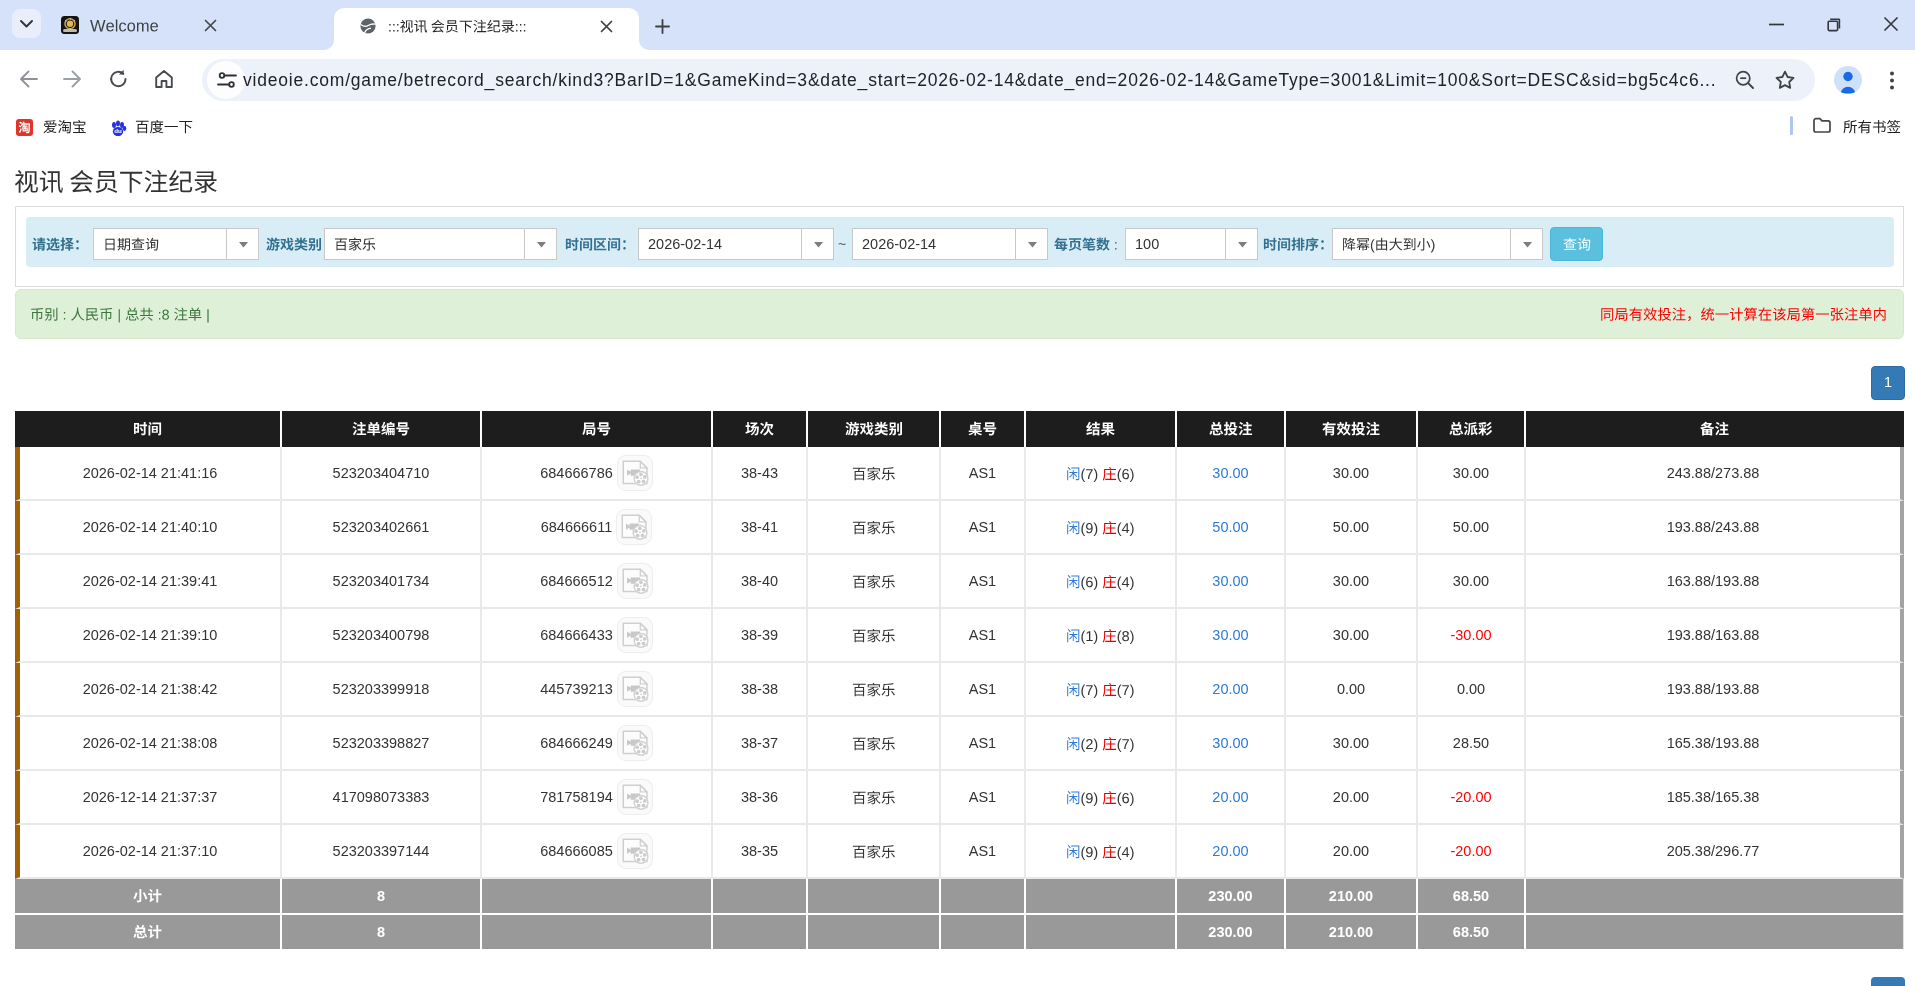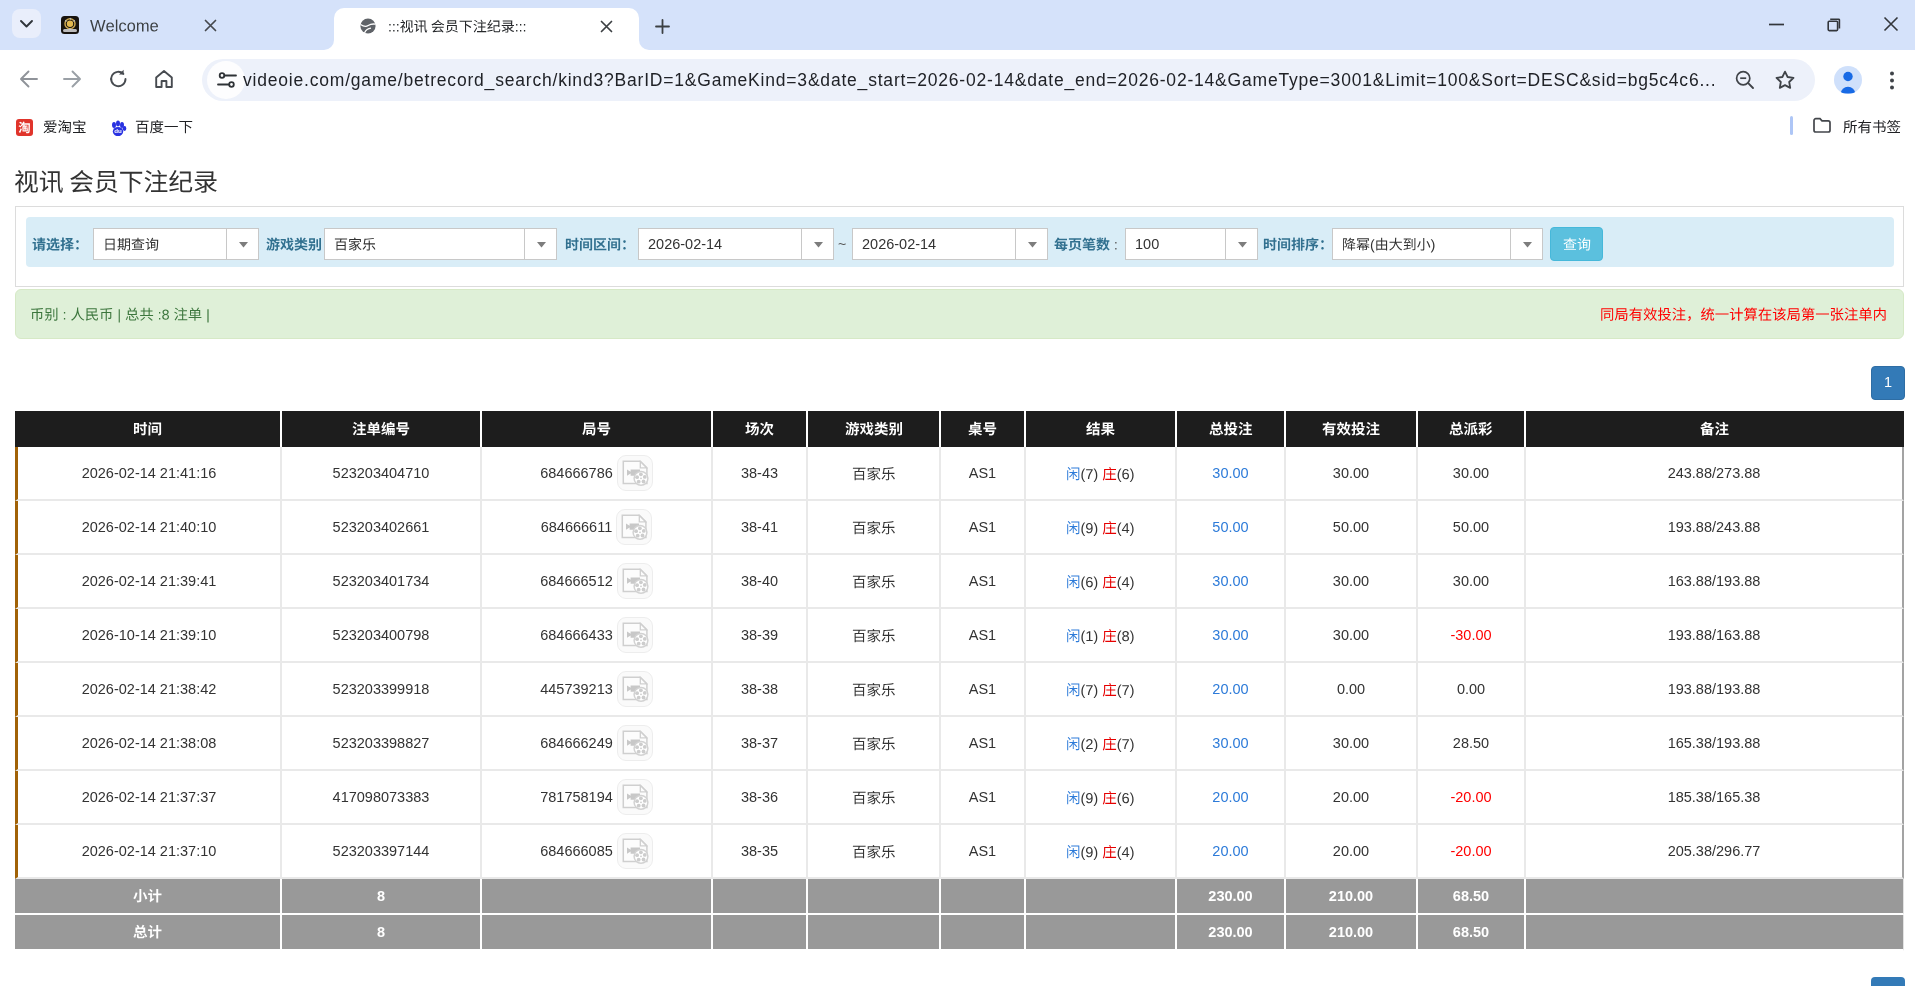--- a/index.html
+++ b/index.html
@@ -212,22 +212,22 @@
 <svg class="t " style="left:1598.0px;top:302.5px" width="291" height="23" viewBox="0 0 291 23">
     <path fill="#ff0000" d="M5.6 7.8V8.7H12.8V7.8ZM7.3 11.2H11.1V13.9H7.3ZM6.3 10.3V15.9H7.3V14.8H12.1V10.3ZM3.3 5.3V17.8H4.3V6.3H14.1V16.4C14.1 16.6 14.0 16.7 13.7 16.7C13.5 16.7 12.6 16.7 11.7 16.7C11.9 17.0 12.1 17.5 12.1 17.8C13.4 17.8 14.1 17.7 14.5 17.6C15.0 17.4 15.1 17.0 15.1 16.4V5.3Z M18.5 5.3V8.7C18.5 11.1 18.4 14.4 16.8 16.7C17.0 16.8 17.4 17.2 17.6 17.4C18.8 15.6 19.3 13.3 19.5 11.2H28.3C28.2 14.9 28.0 16.2 27.7 16.6C27.6 16.7 27.4 16.8 27.2 16.8C26.9 16.8 26.2 16.7 25.4 16.7C25.6 17.0 25.7 17.4 25.7 17.7C26.5 17.7 27.3 17.7 27.7 17.7C28.1 17.7 28.4 17.6 28.6 17.2C29.1 16.7 29.3 15.1 29.4 10.7C29.5 10.6 29.5 10.2 29.5 10.2H19.6L19.6 9.0H28.4V5.3ZM19.6 6.2H27.4V8.1H19.6ZM20.8 12.3V16.9H21.8V16.0H26.3V12.3ZM21.8 13.2H25.2V15.1H21.8Z M36.3 4.5C36.1 5.2 35.9 5.8 35.7 6.4H31.6V7.4H35.2C34.3 9.3 33.0 11.1 31.3 12.2C31.5 12.4 31.8 12.8 32.0 13.1C32.9 12.4 33.7 11.6 34.4 10.8V17.7H35.4V14.9H41.4V16.4C41.4 16.6 41.4 16.7 41.1 16.7C40.8 16.7 40.0 16.7 39.0 16.7C39.2 17.0 39.3 17.4 39.4 17.7C40.6 17.7 41.4 17.7 41.9 17.5C42.4 17.4 42.5 17.0 42.5 16.4V9.1H35.5C35.9 8.5 36.1 8.0 36.4 7.4H44.2V6.4H36.8C37.0 5.9 37.2 5.3 37.4 4.8ZM35.4 12.4H41.4V14.0H35.4ZM35.4 11.5V10.1H41.4V11.5Z M47.5 8.0C47.0 9.1 46.3 10.3 45.6 11.1C45.8 11.2 46.2 11.6 46.3 11.7C47.1 10.9 47.9 9.5 48.4 8.3ZM49.8 8.4C50.5 9.1 51.2 10.2 51.4 10.9L52.3 10.4C52.0 9.7 51.3 8.7 50.6 7.9ZM47.9 4.9C48.4 5.4 48.8 6.1 49.0 6.6H45.9V7.6H52.4V6.6H49.2L49.9 6.3C49.7 5.8 49.3 5.1 48.8 4.5ZM47.0 11.4C47.6 12.0 48.2 12.6 48.8 13.3C48.0 14.7 46.9 15.8 45.6 16.6C45.8 16.8 46.2 17.2 46.4 17.4C47.6 16.6 48.6 15.5 49.4 14.1C50.1 14.9 50.6 15.7 50.9 16.3L51.8 15.6C51.4 14.9 50.7 14.0 50.0 13.2C50.4 12.3 50.7 11.5 51.0 10.5L50.0 10.3C49.8 11.0 49.6 11.7 49.3 12.3C48.8 11.8 48.3 11.3 47.8 10.9ZM54.5 8.2H56.9C56.6 10.1 56.2 11.7 55.5 13.1C54.9 11.9 54.4 10.6 54.1 9.2ZM54.3 4.5C53.9 7.1 53.2 9.5 52.0 11.1C52.2 11.3 52.6 11.7 52.7 11.9C53.0 11.5 53.3 11.1 53.5 10.6C53.9 11.9 54.3 13.0 54.9 14.1C54.0 15.3 52.9 16.3 51.4 17.0C51.6 17.2 52.0 17.6 52.1 17.8C53.5 17.1 54.6 16.2 55.4 15.0C56.2 16.2 57.1 17.1 58.2 17.7C58.3 17.5 58.7 17.1 58.9 16.9C57.8 16.3 56.8 15.3 56.0 14.1C57.0 12.5 57.5 10.6 57.9 8.2H58.7V7.2H54.8C55.0 6.4 55.2 5.5 55.3 4.7Z M62.0 4.5V7.4H60.1V8.4H62.0V11.6C61.2 11.8 60.5 12.0 59.9 12.1L60.2 13.2L62.0 12.6V16.4C62.0 16.6 61.9 16.6 61.7 16.7C61.6 16.7 60.9 16.7 60.3 16.6C60.4 16.9 60.5 17.4 60.6 17.6C61.6 17.6 62.2 17.6 62.6 17.4C62.9 17.3 63.1 17.0 63.1 16.4V12.3L64.6 11.9L64.4 10.9L63.1 11.3V8.4H64.9V7.4H63.1V4.5ZM66.2 5.1V6.6C66.2 7.7 65.9 8.8 64.3 9.7C64.5 9.9 64.9 10.3 65.0 10.5C66.8 9.5 67.2 8.0 67.2 6.7V6.1H69.7V8.4C69.7 9.5 69.9 9.9 70.9 9.9C71.1 9.9 71.9 9.9 72.2 9.9C72.4 9.9 72.8 9.8 72.9 9.8C72.9 9.5 72.9 9.1 72.8 8.9C72.7 8.9 72.3 8.9 72.1 8.9C71.9 8.9 71.2 8.9 71.0 8.9C70.8 8.9 70.8 8.8 70.8 8.4V5.1ZM70.7 11.9C70.2 13.0 69.4 13.9 68.5 14.6C67.5 13.9 66.8 12.9 66.3 11.9ZM64.8 10.9V11.9H65.4L65.2 12.0C65.8 13.3 66.6 14.4 67.6 15.3C66.4 16.0 65.0 16.5 63.6 16.8C63.9 17.0 64.1 17.5 64.2 17.8C65.7 17.4 67.2 16.8 68.4 16.0C69.6 16.8 70.9 17.4 72.5 17.8C72.6 17.5 72.9 17.0 73.2 16.8C71.7 16.5 70.4 16.0 69.3 15.3C70.6 14.2 71.6 12.9 72.2 11.1L71.5 10.8L71.3 10.9Z M75.1 5.5C76.0 5.9 77.2 6.6 77.8 7.1L78.4 6.2C77.8 5.8 76.6 5.1 75.7 4.7ZM74.4 9.5C75.3 9.9 76.4 10.6 77.0 11.0L77.6 10.1C77.0 9.7 75.8 9.0 74.9 8.7ZM74.8 16.9 75.7 17.6C76.5 16.2 77.5 14.4 78.3 12.9L77.5 12.2C76.7 13.9 75.5 15.7 74.8 16.9ZM81.6 4.8C82.1 5.6 82.6 6.6 82.8 7.2L83.9 6.8C83.6 6.2 83.1 5.2 82.6 4.5ZM78.5 7.3V8.3H82.3V11.5H79.1V12.6H82.3V16.3H78.1V17.3H87.6V16.3H83.4V12.6H86.7V11.5H83.4V8.3H87.2V7.3Z M90.4 18.1C91.9 17.6 92.8 16.4 92.8 14.9C92.8 13.9 92.4 13.2 91.6 13.2C91.0 13.2 90.5 13.6 90.5 14.3C90.5 14.9 91.0 15.3 91.6 15.3L91.8 15.2C91.8 16.2 91.1 16.9 90.0 17.4Z M112.5 11.5V16.1C112.5 17.1 112.7 17.5 113.7 17.5C113.9 17.5 114.8 17.5 115.0 17.5C115.9 17.5 116.1 16.9 116.2 15.0C115.9 14.9 115.5 14.7 115.3 14.5C115.2 16.2 115.2 16.5 114.9 16.5C114.7 16.5 114.0 16.5 113.9 16.5C113.6 16.5 113.5 16.5 113.5 16.1V11.5ZM109.8 11.6C109.7 14.4 109.4 15.9 107.0 16.8C107.2 17.0 107.5 17.4 107.7 17.7C110.3 16.6 110.7 14.8 110.8 11.6ZM103.1 15.8 103.3 16.9C104.6 16.5 106.3 15.9 107.9 15.4L107.7 14.5C106.0 15.0 104.2 15.5 103.1 15.8ZM111.0 4.8C111.3 5.4 111.6 6.1 111.8 6.6H108.3V7.6H110.9C110.2 8.5 109.2 9.8 108.9 10.1C108.6 10.4 108.3 10.5 108.0 10.6C108.1 10.8 108.3 11.3 108.4 11.6C108.8 11.4 109.4 11.4 114.6 10.9C114.8 11.3 115.0 11.6 115.2 11.9L116.1 11.4C115.6 10.6 114.7 9.2 113.9 8.2L113.1 8.7C113.4 9.1 113.7 9.5 114.0 10.0L110.1 10.4C110.7 9.6 111.5 8.4 112.2 7.6H116.1V6.6H111.9L112.8 6.3C112.7 5.9 112.3 5.1 112.0 4.5ZM103.3 10.5C103.5 10.4 103.9 10.4 105.6 10.1C105.0 11.0 104.4 11.7 104.1 12.0C103.7 12.5 103.4 12.9 103.0 12.9C103.2 13.2 103.3 13.8 103.4 14.0C103.7 13.8 104.2 13.6 107.7 12.9C107.7 12.6 107.7 12.2 107.7 11.9L105.0 12.4C106.1 11.2 107.2 9.6 108.1 8.1L107.1 7.5C106.9 8.1 106.6 8.6 106.2 9.1L104.5 9.3C105.3 8.1 106.2 6.5 106.9 5.0L105.8 4.5C105.2 6.2 104.1 8.1 103.8 8.5C103.5 9.0 103.2 9.4 102.9 9.4C103.1 9.7 103.2 10.3 103.3 10.5Z M117.4 10.4V11.6H130.6V10.4Z M133.1 5.5C133.9 6.1 134.9 7.1 135.4 7.7L136.1 6.9C135.6 6.3 134.6 5.4 133.8 4.8ZM131.8 9.0V10.1H134.1V15.3C134.1 15.9 133.6 16.3 133.4 16.5C133.6 16.7 133.9 17.2 134.0 17.5C134.2 17.2 134.6 16.9 137.3 14.9C137.2 14.7 137.0 14.3 136.9 14.0L135.2 15.2V9.0ZM140.1 4.6V9.3H136.5V10.4H140.1V17.7H141.3V10.4H144.9V9.3H141.3V4.6Z M149.1 10.0H156.5V10.9H149.1ZM149.1 11.6H156.5V12.4H149.1ZM149.1 8.5H156.5V9.3H149.1ZM153.8 4.5C153.4 5.6 152.6 6.6 151.8 7.3C152.0 7.4 152.4 7.6 152.6 7.8H149.7L150.6 7.5C150.5 7.2 150.2 6.8 150.0 6.5H152.5V5.6H148.7C148.9 5.3 149.0 5.0 149.1 4.7L148.1 4.5C147.7 5.6 146.9 6.7 146.0 7.4C146.2 7.6 146.7 7.9 146.9 8.0C147.3 7.6 147.8 7.1 148.2 6.5H148.9C149.2 6.9 149.5 7.5 149.6 7.8H148.0V13.2H150.0V14.1L149.9 14.4H146.3V15.3H149.6C149.2 15.9 148.3 16.5 146.5 17.0C146.8 17.2 147.1 17.5 147.2 17.8C149.5 17.1 150.5 16.2 150.8 15.3H154.7V17.7H155.8V15.3H159.1V14.4H155.8V13.2H157.6V7.8H156.1L156.9 7.4C156.8 7.2 156.5 6.8 156.2 6.5H159.0V5.6H154.4C154.6 5.3 154.7 5.0 154.8 4.7ZM154.7 14.4H151.0L151.1 14.1V13.2H154.7ZM152.7 7.8C153.1 7.4 153.5 7.0 153.9 6.5H155.0C155.4 6.9 155.8 7.4 156.0 7.8Z M165.5 4.5C165.3 5.3 165.0 6.0 164.7 6.8H160.8V7.8H164.2C163.3 9.6 162.0 11.3 160.4 12.5C160.6 12.7 160.8 13.2 161.0 13.5C161.6 13.0 162.1 12.6 162.6 12.0V17.7H163.7V10.8C164.4 9.8 165.0 8.8 165.4 7.8H173.3V6.8H165.9C166.1 6.1 166.4 5.5 166.6 4.8ZM168.4 8.5V11.3H165.2V12.3H168.4V16.4H164.6V17.4H173.3V16.4H169.5V12.3H172.8V11.3H169.5V8.5Z M175.9 5.3C176.6 6.1 177.5 7.1 177.9 7.8L178.7 7.1C178.3 6.4 177.4 5.4 176.6 4.7ZM174.9 9.0V10.1H177.1V15.4C177.1 16.1 176.7 16.6 176.4 16.8C176.6 17.0 176.9 17.4 177.0 17.6C177.2 17.3 177.6 17.0 179.9 15.4C179.8 15.2 179.6 14.8 179.5 14.5L178.2 15.4V9.0ZM182.7 4.7C182.9 5.3 183.2 5.9 183.4 6.4H179.4V7.4H182.5C181.9 8.2 181.0 9.5 180.7 9.8C180.4 10.0 180.0 10.2 179.7 10.2C179.8 10.5 180.0 11.0 180.0 11.3C180.3 11.2 180.8 11.1 183.7 10.9C182.5 12.1 181.0 13.1 179.4 13.8C179.6 14.0 179.9 14.4 180.0 14.6C182.8 13.4 185.1 11.3 186.4 9.0L185.4 8.6C185.2 9.0 184.9 9.5 184.5 9.9L181.8 10.1C182.4 9.3 183.2 8.2 183.7 7.4H187.7V6.4H184.6C184.4 5.9 184.1 5.1 183.7 4.5ZM186.6 11.1C185.1 13.6 182.2 15.7 178.8 16.9C179.0 17.1 179.3 17.5 179.5 17.8C181.2 17.2 182.9 16.3 184.2 15.2C185.2 16.0 186.4 17.0 186.9 17.6L187.8 16.9C187.1 16.3 186.0 15.3 185.0 14.6C186.1 13.7 187.0 12.6 187.7 11.6Z M190.7 5.3V8.7C190.7 11.1 190.6 14.4 189.0 16.7C189.2 16.8 189.6 17.2 189.8 17.4C191.0 15.6 191.5 13.3 191.7 11.2H200.5C200.4 14.9 200.2 16.2 199.9 16.6C199.8 16.7 199.6 16.8 199.4 16.8C199.1 16.8 198.4 16.7 197.6 16.7C197.8 17.0 197.9 17.4 197.9 17.7C198.7 17.7 199.5 17.7 199.9 17.7C200.3 17.7 200.6 17.6 200.8 17.2C201.3 16.7 201.5 15.1 201.6 10.7C201.7 10.6 201.7 10.2 201.7 10.2H191.8L191.8 9.0H200.6V5.3ZM191.8 6.2H199.6V8.1H191.8ZM193.0 12.3V16.9H194.0V16.0H198.5V12.3ZM194.0 13.2H197.4V15.1H194.0Z M205.3 10.8C205.2 11.9 205.0 13.2 204.8 14.0H208.6C207.4 15.3 205.6 16.4 203.9 16.9C204.1 17.1 204.4 17.5 204.6 17.8C206.3 17.1 208.2 15.9 209.5 14.4V17.7H210.5V14.0H214.7C214.5 15.3 214.4 15.9 214.2 16.1C214.1 16.2 213.9 16.2 213.7 16.2C213.4 16.2 212.7 16.2 212.0 16.1C212.2 16.4 212.3 16.8 212.3 17.1C213.1 17.2 213.8 17.2 214.1 17.1C214.6 17.1 214.8 17.0 215.1 16.8C215.4 16.4 215.6 15.5 215.8 13.5C215.8 13.4 215.8 13.1 215.8 13.1H210.5V11.8H215.4V8.6H204.8V9.5H209.5V10.8ZM206.2 11.8H209.5V13.1H206.0ZM210.5 9.5H214.3V10.8H210.5ZM205.9 4.5C205.4 5.8 204.6 7.2 203.6 8.0C203.8 8.1 204.3 8.4 204.5 8.5C205.0 8.0 205.5 7.4 206.0 6.6H206.8C207.1 7.2 207.4 7.9 207.5 8.3L208.5 8.0C208.4 7.6 208.1 7.1 207.9 6.6H210.2V5.8H206.5C206.6 5.4 206.8 5.1 206.9 4.7ZM211.5 4.5C211.1 5.8 210.4 7.1 209.6 7.9C209.8 8.0 210.3 8.3 210.5 8.4C211.0 8.0 211.4 7.3 211.8 6.6H212.7C213.2 7.2 213.6 7.9 213.8 8.4L214.8 8.0C214.6 7.6 214.3 7.1 213.9 6.6H216.5V5.8H212.1C212.3 5.4 212.4 5.1 212.5 4.7Z M217.9 10.4V11.6H231.0V10.4Z M243.7 5.2C242.9 6.7 241.6 8.1 240.2 8.9C240.4 9.1 240.8 9.5 241.0 9.7C242.4 8.7 243.9 7.1 244.8 5.5ZM233.3 8.3C233.2 9.7 233.0 11.5 232.9 12.7H235.7C235.6 15.3 235.4 16.3 235.2 16.6C235.0 16.7 234.9 16.7 234.6 16.7C234.4 16.7 233.7 16.7 232.9 16.6C233.1 16.9 233.3 17.3 233.3 17.6C234.0 17.6 234.7 17.6 235.1 17.6C235.5 17.6 235.8 17.5 236.1 17.2C236.5 16.8 236.7 15.5 236.8 12.1C236.8 12.0 236.9 11.7 236.9 11.7H234.0C234.1 11.0 234.1 10.1 234.2 9.3H236.8V5.1H232.9V6.1H235.7V8.3ZM238.4 17.8C238.6 17.6 239.0 17.4 241.9 16.2C241.9 16.0 241.8 15.5 241.8 15.2L239.7 16.0V11.1H241.1C241.7 13.9 243.0 16.3 244.8 17.5C245.0 17.3 245.3 16.9 245.5 16.7C243.9 15.6 242.7 13.6 242.1 11.1H245.3V10.1H239.7V4.8H238.6V10.1H237.0V11.1H238.6V15.9C238.6 16.5 238.2 16.8 237.9 16.9C238.1 17.1 238.3 17.6 238.4 17.8Z M247.3 5.5C248.2 5.9 249.4 6.6 250.0 7.1L250.6 6.2C250.0 5.8 248.8 5.1 247.9 4.7ZM246.6 9.5C247.5 9.9 248.6 10.6 249.2 11.0L249.8 10.1C249.2 9.7 248.0 9.0 247.1 8.7ZM247.0 16.9 247.9 17.6C248.7 16.2 249.7 14.4 250.5 12.9L249.7 12.2C248.9 13.9 247.7 15.7 247.0 16.9ZM253.8 4.8C254.3 5.6 254.8 6.6 255.0 7.2L256.1 6.8C255.8 6.2 255.3 5.2 254.8 4.5ZM250.7 7.3V8.3H254.5V11.5H251.3V12.6H254.5V16.3H250.3V17.3H259.8V16.3H255.6V12.6H258.9V11.5H255.6V8.3H259.4V7.3Z M263.5 10.3H266.9V11.9H263.5ZM268.0 10.3H271.6V11.9H268.0ZM263.5 7.9H266.9V9.5H263.5ZM268.0 7.9H271.6V9.5H268.0ZM270.5 4.6C270.1 5.3 269.6 6.3 269.0 7.0H265.6L266.1 6.7C265.9 6.1 265.2 5.2 264.6 4.6L263.7 5.0C264.2 5.6 264.8 6.4 265.1 7.0H262.4V12.8H266.9V14.2H261.1V15.2H266.9V17.7H268.0V15.2H273.9V14.2H268.0V12.8H272.7V7.0H270.2C270.7 6.4 271.2 5.7 271.6 5.0Z M276.1 7.0V17.8H277.1V8.1H281.3C281.2 10.0 280.7 12.3 277.5 14.0C277.8 14.2 278.1 14.6 278.3 14.8C280.2 13.7 281.3 12.3 281.8 11.0C283.1 12.2 284.6 13.7 285.3 14.7L286.2 14.0C285.3 12.9 283.5 11.2 282.1 9.9C282.3 9.3 282.3 8.7 282.4 8.1H286.5V16.3C286.5 16.6 286.5 16.7 286.2 16.7C285.9 16.7 284.9 16.7 283.9 16.6C284.1 16.9 284.2 17.4 284.3 17.7C285.6 17.7 286.5 17.7 287.0 17.6C287.5 17.4 287.6 17.0 287.6 16.3V7.0H282.4V4.5H281.3V7.0Z"></path>
   </svg>
 <div class="abs" style="left:1871px;top:366px;width:34px;height:34px;background:#337ab7;border:1px solid #2e6da4;border-radius:4px"></div>
 <div class="txt" style="left:1871px;top:366px;width:34px;height:34px;line-height:33px;text-align:center;color:#fff;font-size:14.5px">1</div>
 <style>
 table.bet{position:absolute;left:15px;top:411px;border-collapse:separate;border-spacing:0;table-layout:fixed;width:1889px;font-size:14.5px;color:#333}
 table.bet th{background:#1d1d1d;height:36px;border-right:2px solid #fff;padding:0;font-weight:bold;position:relative}
 table.bet th:last-child{border-right:none}
 table.bet td{background:#fff;height:54px;border-right:2px solid #e9e9e9;border-bottom:2px solid #e9e9e9;text-align:center;padding:0;position:relative}
-table.bet td:last-child{border-right:2px solid #a3a3a3}
-table.bet td:first-child{border-left:3px solid #a16207}
+table.bet td:last-child{border-right:4px solid #a3a3a3}
+table.bet td:first-child{border-left:5px solid #a16207}
 table.bet tr.g td{background:#999999;height:36px;border-right:2px solid #fff;border-bottom:2px solid #fff}
 table.bet tr.g td:last-child{border-right:1px solid #e2e2e2}
 table.bet tr.g td:first-child{border-left:none}
 </style>
 <table class="bet">
     <colgroup>
       <col style="width:267px">
       <col style="width:200px">
       <col style="width:231px">
       <col style="width:95px">
@@ -413,21 +413,21 @@
               <path fill="#333" d="M53.6 13.4Q53.6 11.3 54.3 9.7Q54.9 8.1 56.3 6.6H57.5Q56.2 8.1 55.6 9.8Q54.9 11.4 54.9 13.4Q54.9 15.4 55.5 17.0Q56.2 18.7 57.5 20.1H56.3Q54.9 18.7 54.3 17.1Q53.6 15.4 53.6 13.4Z M63.8 14.9V17.1H62.6V14.9H57.9V13.9L62.5 7.2H63.8V13.9H65.2V14.9ZM62.6 8.6Q62.6 8.7 62.4 9.0Q62.2 9.3 62.1 9.5L59.6 13.2L59.2 13.7L59.1 13.9H62.6Z M69.6 13.4Q69.6 15.5 68.9 17.1Q68.3 18.7 67.0 20.1H65.7Q67.1 18.7 67.7 17.0Q68.3 15.4 68.3 13.4Q68.3 11.4 67.7 9.8Q67.1 8.1 65.7 6.6H67.0Q68.3 8.1 68.9 9.7Q69.6 11.3 69.6 13.4Z"></path>
             </svg>
           </div>
         </td>
         <td><span style="color:#2d7bd9">30.00</span></td>
         <td>30.00</td>
         <td>30.00</td>
         <td>163.88/193.88</td>
       </tr>
       <tr>
-        <td>2026-10-14 21:39:10</td>
+        <td>2026-02-14 21:39:10</td>
         <td>523203400798</td>
         <td><span style="vertical-align:middle">684666433</span>&nbsp;<svg width="36" height="36" viewBox="0 0 36 36" style="vertical-align:middle">
 <rect x="0.5" y="0.5" width="35" height="35" rx="8.5" fill="#fafafa" stroke="#ededed"></rect>
 <path d="M6.3 6.3 h17 l6.6 6.6 v15.6 h-23.6 z" fill="#fcfcfc" stroke="#cfcfcf" stroke-width="1.5"></path>
 <path d="M23.3 6.6 v6.3 h6.3 z" fill="#fcfcfc" stroke="#cfcfcf" stroke-width="1.3"></path>
 <path d="M10 14.6 l3.6 2.1 v-2.1 h9.4 v6.1 h-9.4 v-2.1 l-3.6 2.1 z" fill="#c8c8c8"></path>
 <circle cx="24" cy="23.3" r="6.9" fill="#ffffff" stroke="#d2d2d2" stroke-width="1.5"></circle>
 <circle cx="27.8" cy="21.9" r="1.9" fill="#cdcdcd"></circle>
 <circle cx="23.9" cy="19.3" r="1.9" fill="#cdcdcd"></circle>
 <circle cx="20.1" cy="22.2" r="1.9" fill="#cdcdcd"></circle>
@@ -533,21 +533,21 @@
               <path fill="#333" d="M53.6 13.4Q53.6 11.3 54.3 9.7Q54.9 8.1 56.3 6.6H57.5Q56.2 8.1 55.6 9.8Q54.9 11.4 54.9 13.4Q54.9 15.4 55.5 17.0Q56.2 18.7 57.5 20.1H56.3Q54.9 18.7 54.3 17.1Q53.6 15.4 53.6 13.4Z M64.9 8.2Q63.4 10.5 62.8 11.9Q62.1 13.2 61.8 14.5Q61.5 15.8 61.5 17.1H60.2Q60.2 15.2 61.0 13.1Q61.8 11.0 63.7 8.3H58.3V7.2H64.9Z M69.6 13.4Q69.6 15.5 68.9 17.1Q68.3 18.7 67.0 20.1H65.7Q67.1 18.7 67.7 17.0Q68.3 15.4 68.3 13.4Q68.3 11.4 67.7 9.8Q67.1 8.1 65.7 6.6H67.0Q68.3 8.1 68.9 9.7Q69.6 11.3 69.6 13.4Z"></path>
             </svg>
           </div>
         </td>
         <td><span style="color:#2d7bd9">30.00</span></td>
         <td>30.00</td>
         <td>28.50</td>
         <td>165.38/193.88</td>
       </tr>
       <tr>
-        <td>2026-02-14 21:37:37</td>
+        <td>2026-12-14 21:37:37</td>
         <td>417098073383</td>
         <td><span style="vertical-align:middle">781758194</span>&nbsp;<svg width="36" height="36" viewBox="0 0 36 36" style="vertical-align:middle">
 <rect x="0.5" y="0.5" width="35" height="35" rx="8.5" fill="#fafafa" stroke="#ededed"></rect>
 <path d="M6.3 6.3 h17 l6.6 6.6 v15.6 h-23.6 z" fill="#fcfcfc" stroke="#cfcfcf" stroke-width="1.5"></path>
 <path d="M23.3 6.6 v6.3 h6.3 z" fill="#fcfcfc" stroke="#cfcfcf" stroke-width="1.3"></path>
 <path d="M10 14.6 l3.6 2.1 v-2.1 h9.4 v6.1 h-9.4 v-2.1 l-3.6 2.1 z" fill="#c8c8c8"></path>
 <circle cx="24" cy="23.3" r="6.9" fill="#ffffff" stroke="#d2d2d2" stroke-width="1.5"></circle>
 <circle cx="27.8" cy="21.9" r="1.9" fill="#cdcdcd"></circle>
 <circle cx="23.9" cy="19.3" r="1.9" fill="#cdcdcd"></circle>
 <circle cx="20.1" cy="22.2" r="1.9" fill="#cdcdcd"></circle>

